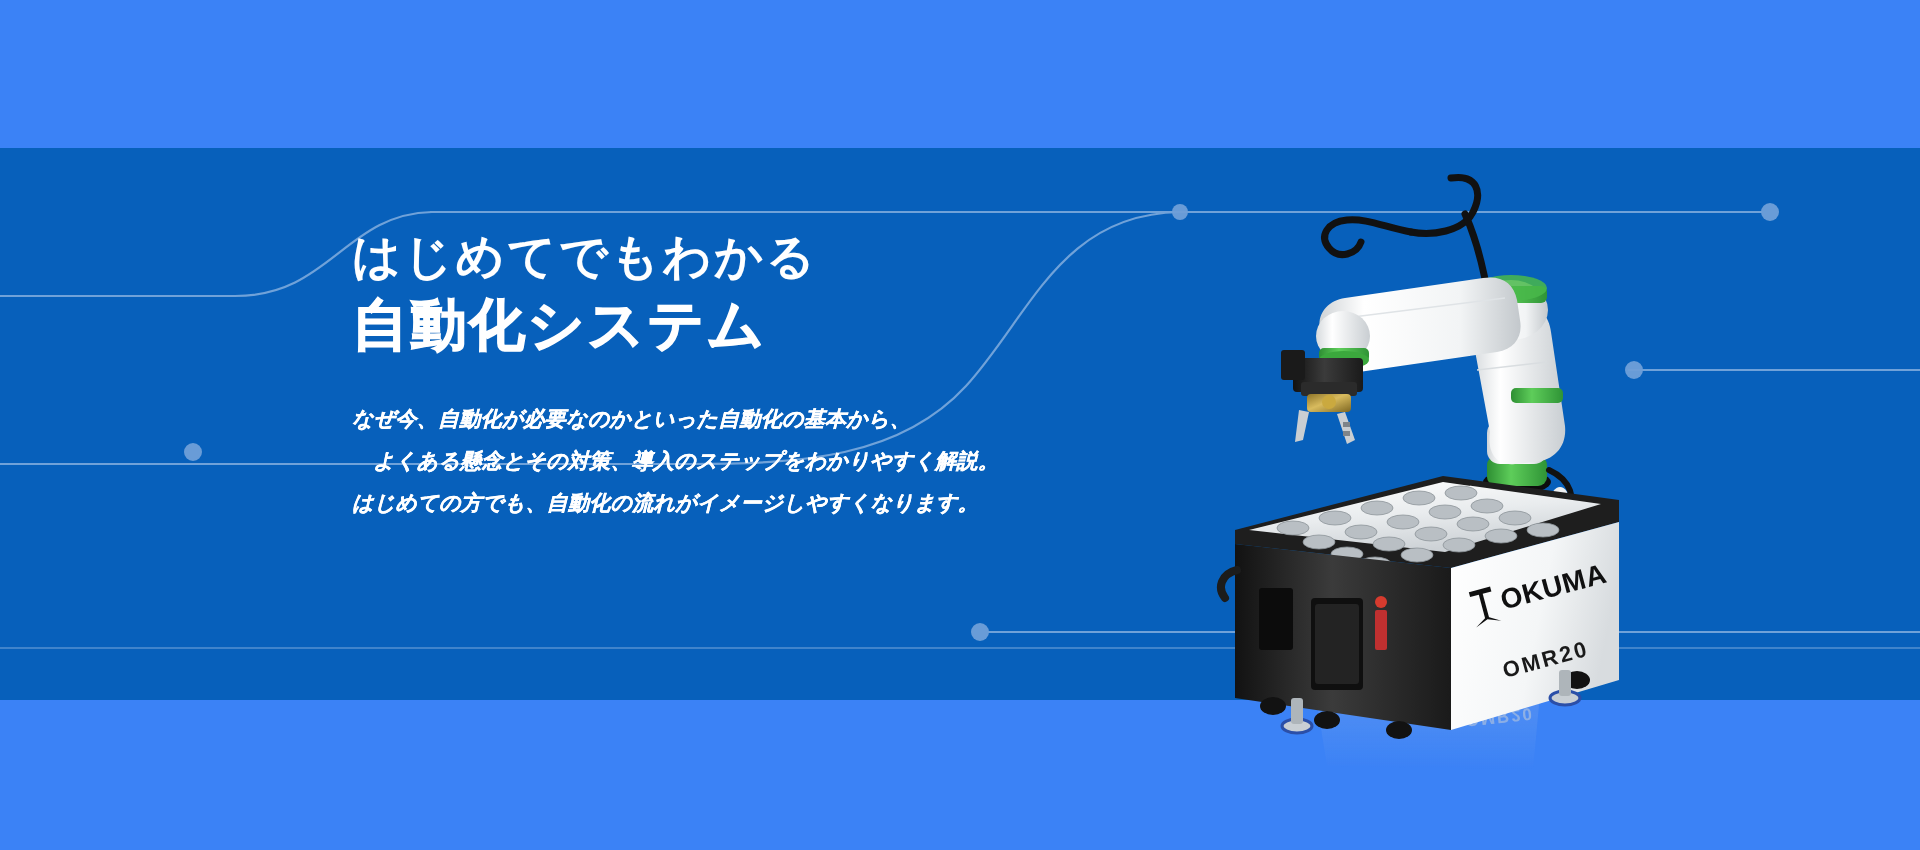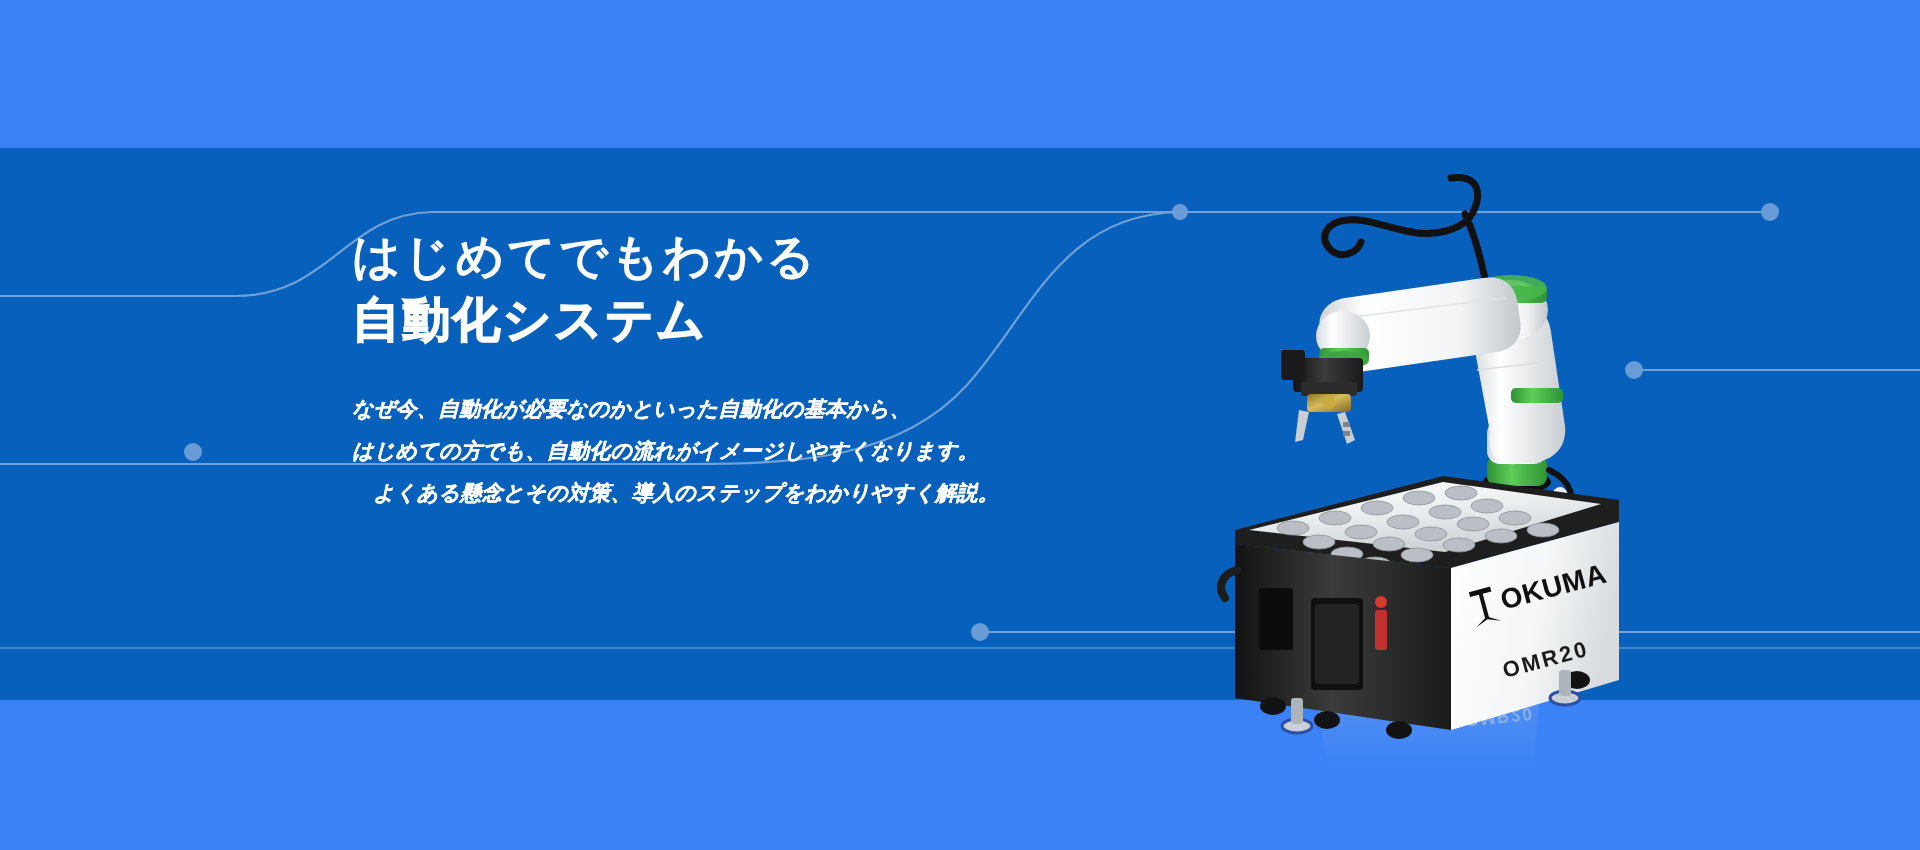--- a/index.html
+++ b/index.html
@@ -44,21 +44,21 @@
     color:#ffffff;
     font-size:48px;
     font-weight:700;
     letter-spacing:0.055em;
     line-height:1.22;
     white-space:nowrap;
     text-shadow:0 0 1px rgba(255,255,255,.25);
   }
   .headline {
     color:#ffffff;
-    font-size:48px;
+    font-size:56px;
     font-weight:900;
     letter-spacing:0.045em;
     line-height:1.2;
     margin-top:4px;
     white-space:nowrap;
     -webkit-text-stroke:1.4px #ffffff;
   }
   .lede {
     margin-top:40px;
     color:#ffffff;
@@ -111,22 +111,22 @@
         <circle cx="980" cy="484" r="9"></circle>
       </g>
     </svg>
   </div>
 
   <div class="copy">
     <div class="kicker">はじめてでもわかる</div>
     <div class="headline">自動化システム</div>
     <div class="lede">
       <div>なぜ今、自動化が必要なのかといった自動化の基本から、</div>
+      <div>　よくある懸念とその対策、導入のステップをわかりやすく解説。</div>
       <div>はじめての方でも、自動化の流れがイメージしやすくなります。</div>
-      <div>　よくある懸念とその対策、導入のステップをわかりやすく解説。</div>
     </div>
   </div>
 
   <div class="machine">
     <svg width="450" height="640" viewBox="0 0 450 640" xmlns="http://www.w3.org/2000/svg">
       <defs>
         <linearGradient id="gWhite" x1="0" y1="0" x2="1" y2="0">
           <stop offset="0%" stop-color="#cfd3d6"></stop>
           <stop offset="22%" stop-color="#ffffff"></stop>
           <stop offset="70%" stop-color="#f2f4f5"></stop>

